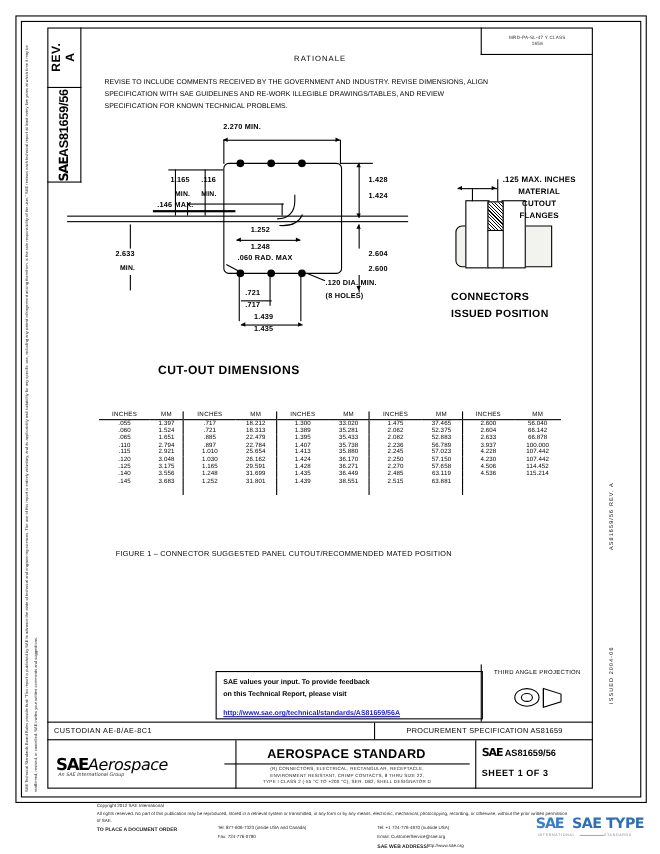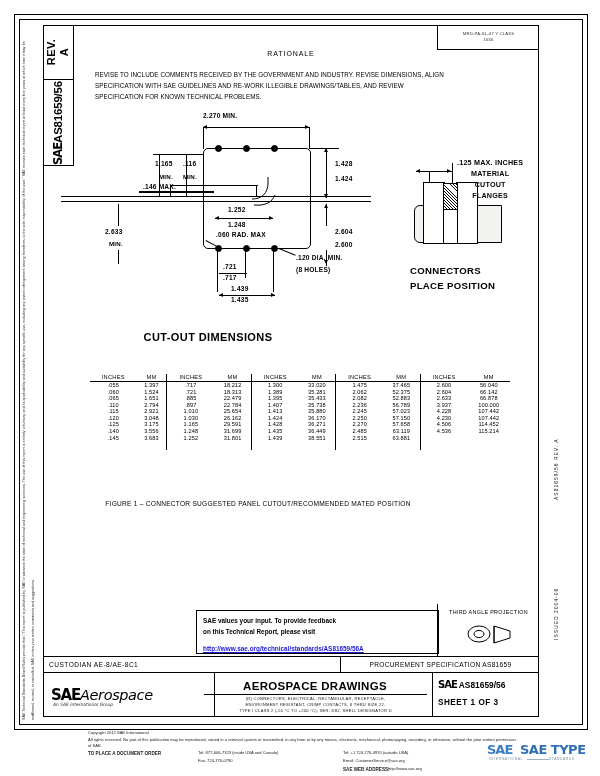--- a/index.html
+++ b/index.html
@@ -256,21 +256,21 @@
       <div class="ln vl" style="left:386px;top:66px;height:12px;"></div>
       <div class="ln vl" style="left:409px;top:58px;height:20px;"></div>
 
       <div class="mt-txt" style="left:414px;top:52px;text-align:center;">
         <div>.125 MAX. INCHES</div>
         <div>MATERIAL</div>
         <div>CUTOUT</div>
         <div>FLANGES</div>
       </div>
       <div class="mated-cap" style="left:367px;top:160px;">CONNECTORS</div>
-      <div class="mated-cap" style="left:367px;top:175px;">PLACE POSITION</div>
+      <div class="mated-cap" style="left:367px;top:175px;">ISSUED POSITION</div>
     </div>
   </div>
 
   <div class="sugg">
     <div>CUT-OUT DIMENSIONS</div>
   </div>
 
   <div class="ctable">
     <table>
       <thead>
@@ -437,21 +437,21 @@
   </div>
 
   <div class="tblock">
     <div class="tb-c1">
       <div class="saelogo">
         <span class="s1">SAE</span><span class="s2">Aerospace</span>
         <span class="s3">An SAE International Group</span>
       </div>
     </div>
     <div class="tb-c2">
-      <div class="asname">AEROSPACE DRAWINGS</div>
+      <div class="asname">AEROSPACE STANDARD</div>
       <div class="asrule"></div>
       <div class="asdesc">
         <div>(R) CONNECTORS, ELECTRICAL, RECTANGULAR, RECEPTACLE,</div>
         <div>ENVIRONMENT RESISTANT, CRIMP CONTACTS, 8 THRU SIZE 22,</div>
         <div>TYPE I  CLASS 2 (-55 °C TO +200 °C), SER. D82, SHELL DESIGNATOR D</div>
       </div>
     </div>
     <div class="tb-c3">
       <div class="tb3a">
         <span class="m">SAE</span>

